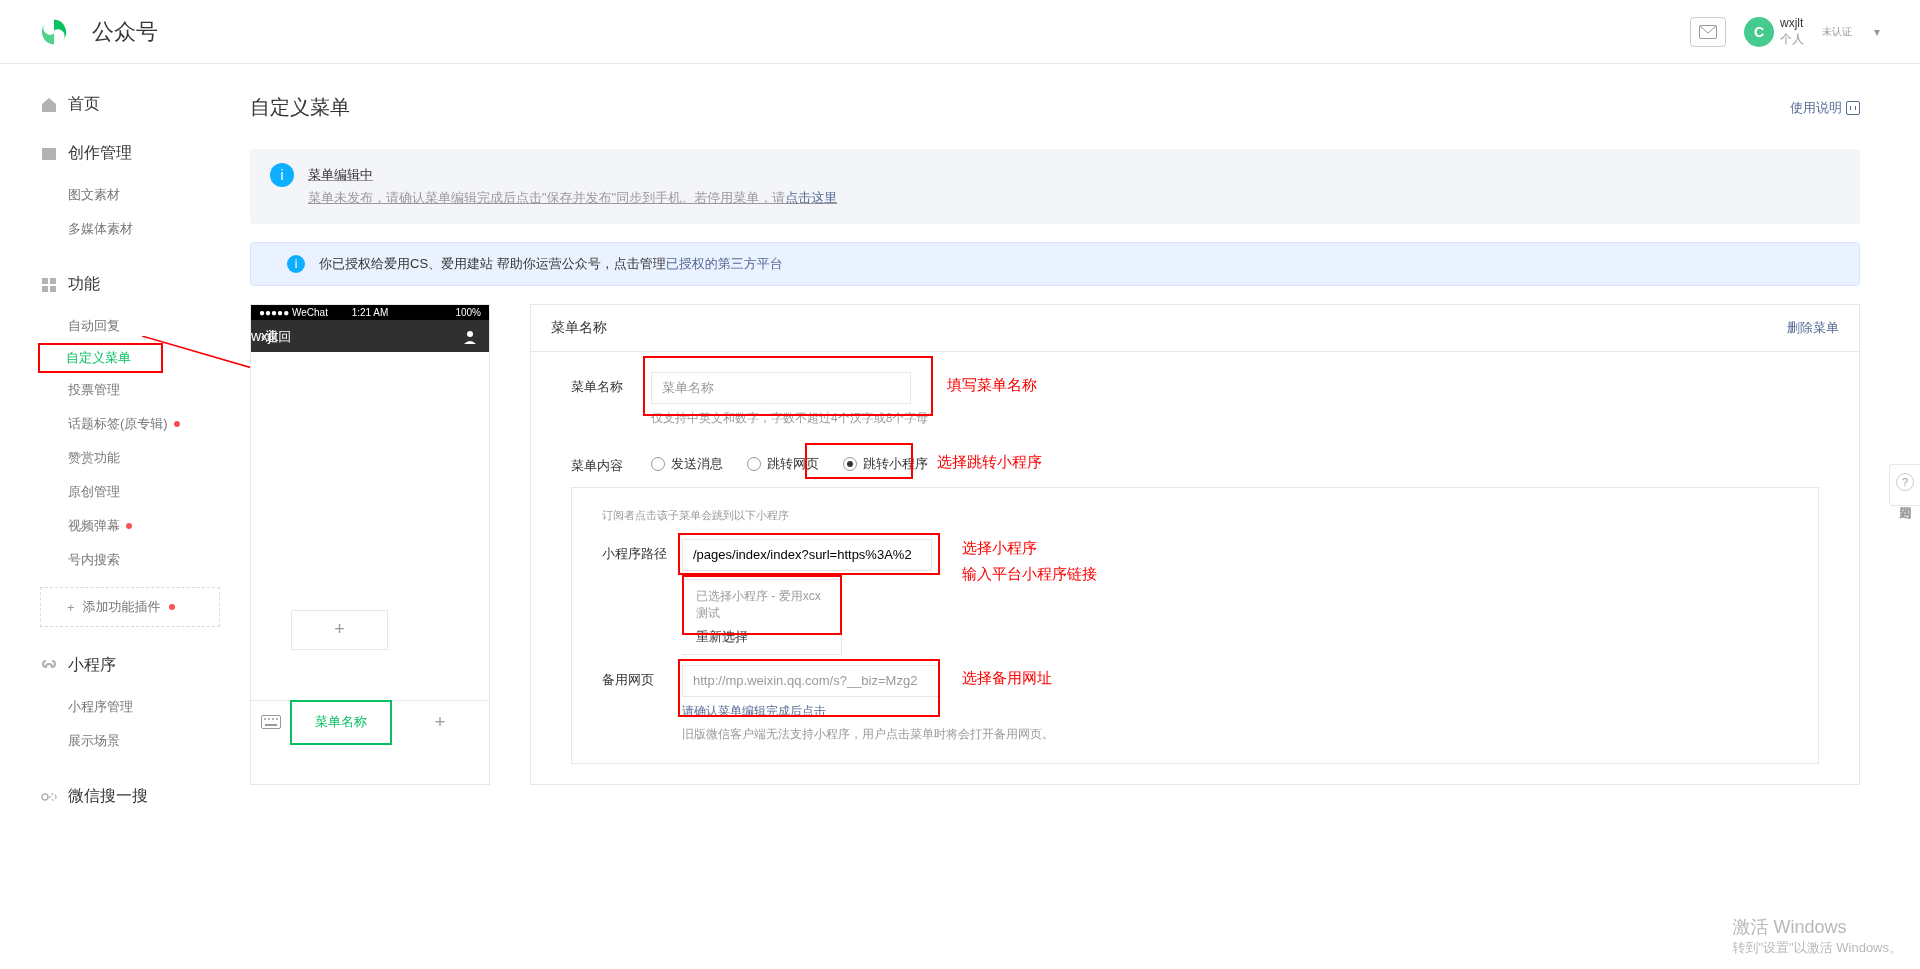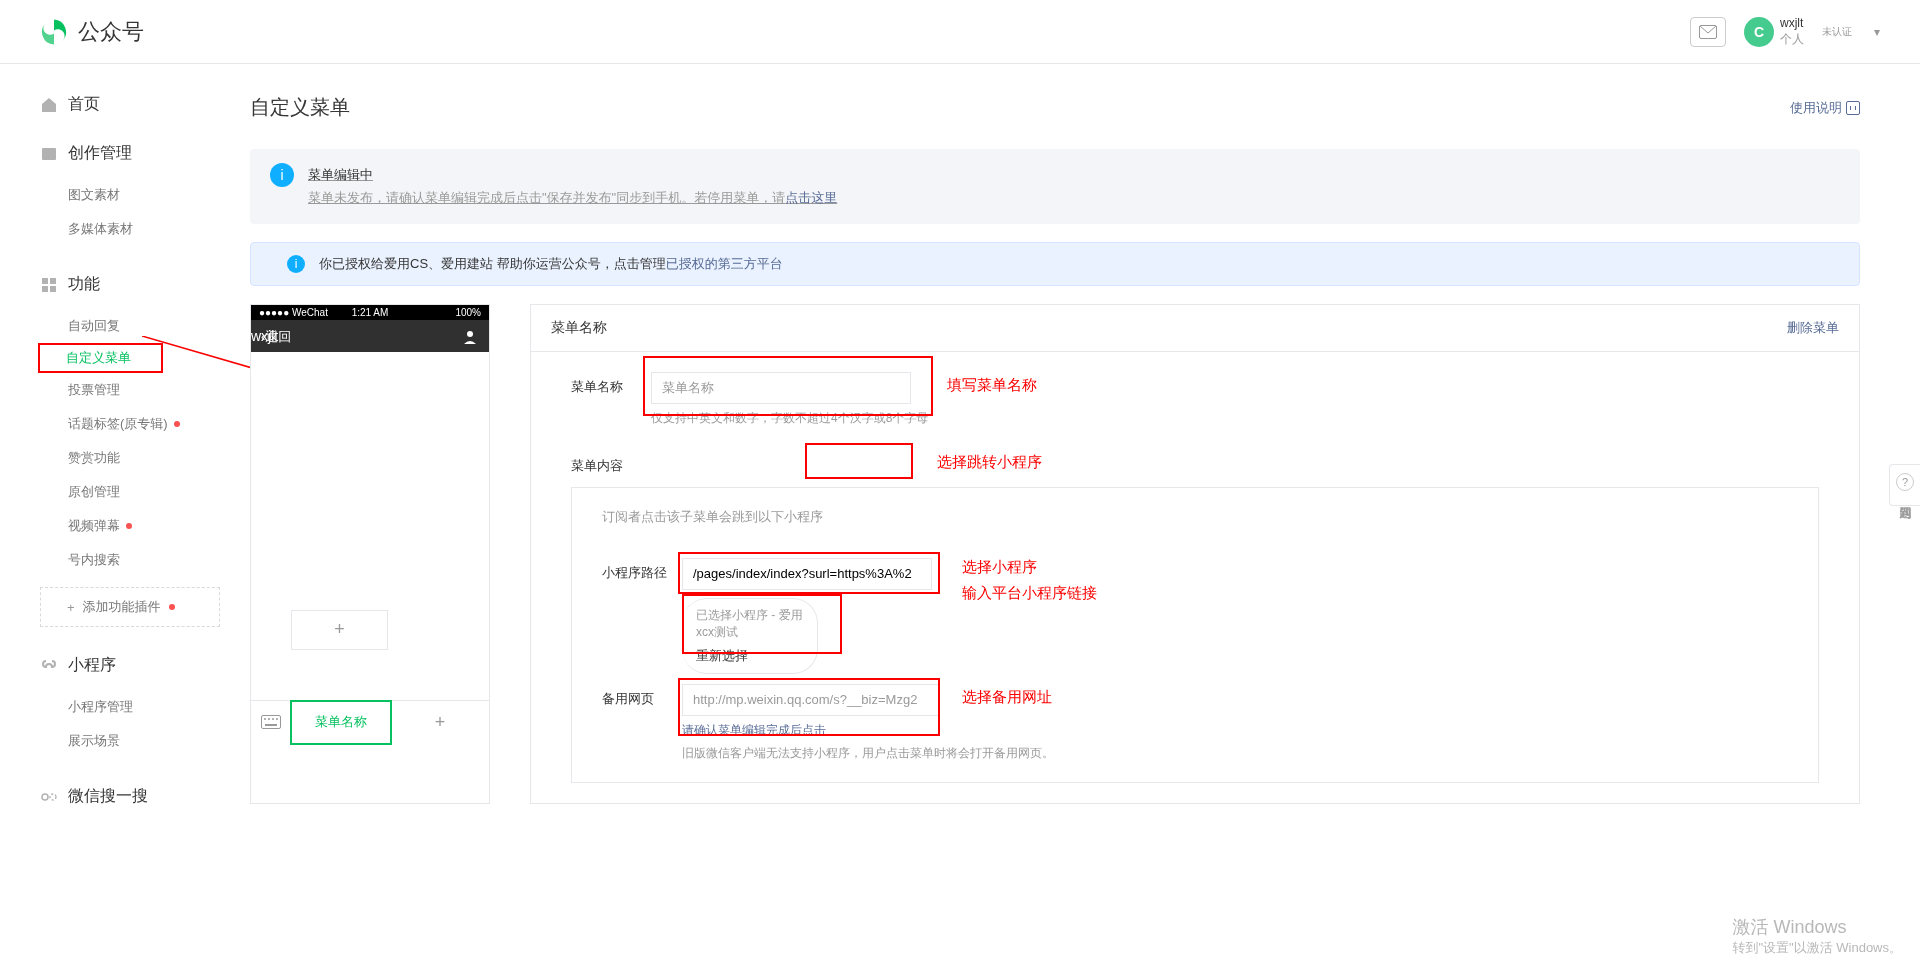--- a/index.html
+++ b/index.html
@@ -1,20 +1,20 @@
 <!DOCTYPE html>
 <html><head>
 <meta charset="utf-8">
 <style>
 * { box-sizing: border-box; margin: 0; padding: 0; }
 body { font-family: -apple-system, "Helvetica Neue", "PingFang SC", "Microsoft YaHei", sans-serif; background: #fff; color: #353535; font-size: 14px; }
 
 
 .header { height: 64px; display: flex; align-items: center; padding: 0 40px; border-bottom: 1px solid #e7e7eb; }
-.logo { display: flex; align-items: center; gap: 10px; }
+.logo { display: flex; align-items: center; gap: 24px; }
 .logo-icon { width: 28px; height: 28px; }
 .logo-text { font-size: 22px; color: #353535; }
 .header-right { margin-left: auto; display: flex; align-items: center; gap: 18px; }
 .mail-icon { width: 36px; height: 30px; border: 1px solid #ccc; border-radius: 4px; display: flex; align-items: center; justify-content: center; cursor: pointer; }
 .avatar { width: 30px; height: 30px; border-radius: 50%; background: #46cb8f; display: flex; align-items: center; justify-content: center; color: #fff; font-weight: bold; }
 .user-block { display: flex; align-items: center; gap: 6px; }
 .user-info { display: flex; flex-direction: column; font-size: 12px; line-height: 1.3; }
 .user-info .name { color: #353535; }
 .user-info .role { color: #9a9a9a; }
 .verify-status { color: #9a9a9a; font-size: 10px; }
@@ -82,22 +82,22 @@
 .form-label { width: 80px; font-size: 13px; color: #353535; padding-top: 6px; flex-shrink: 0; }
 .form-content { flex: 1; }
 .text-input { width: 260px; height: 32px; border: 1px solid #e7e7eb; padding: 0 10px; font-size: 13px; outline: none; }
 .text-input::placeholder { color: #9a9a9a; }
 .help-text { font-size: 12px; color: #9a9a9a; margin-top: 6px; }
 .radio-group { display: flex; gap: 24px; align-items: center; padding-top: 4px; }
 .radio-item { display: flex; align-items: center; gap: 6px; font-size: 13px; cursor: pointer; }
 .radio { width: 14px; height: 14px; border: 1px solid #999; border-radius: 50%; display: inline-flex; align-items: center; justify-content: center; }
 .radio.checked::after { content: ''; width: 6px; height: 6px; background: #353535; border-radius: 50%; }
 .sub-panel { border: 1px solid #e7e7eb; padding: 20px 30px; margin-top: 8px; }
-.sub-panel .desc { font-size: 13px; color: #9a9a9a; margin-bottom: 32px; }
-.selected-box { border-top: 1px solid #e7e7eb; border-right: 1px solid #e7e7eb; border-bottom: 1px solid #e7e7eb; padding: 8px 14px; margin-top: 8px; width: 136px; border-radius: 25px; }
+.sub-panel .desc { font-size: 11px; color: #9a9a9a; margin-bottom: 16px; }
+.selected-box { border-top: 1px solid #e7e7eb; border-right: 1px solid #e7e7eb; border-bottom: 1px solid #e7e7eb; padding: 8px 14px; margin-top: 8px; width: 160px; }
 .selected-box .sel-title { font-size: 12px; color: #9a9a9a; margin-bottom: 6px; }
 .selected-box .reselect { font-size: 13px; color: #353535; cursor: pointer; }
 .link-text { color: #576b95; font-size: 12px; cursor: pointer; margin-top: 6px; display: inline-block; }
 
 
 .annot-box { border: 2px solid #fa0000; position: absolute; pointer-events: none; }
 .annot-text { position: absolute; color: #fa0000; font-size: 15px; pointer-events: none; }
 
 
 .red-arrow { position: absolute; }
@@ -346,20 +346,36 @@
             <div class="form-content">
               <input class="text-input" placeholder="菜单名称" style="">
               <div class="help-text">仅支持中英文和数字，字数不超过4个汉字或8个字母</div>
             </div>
             <div class="annot-box" style="left:72px;top:-16px;width:290px;height:60px;"></div>
             <div class="annot-text" style="left:376px;top:4px;">填写菜单名称</div>
           </div>
 
           <div class="form-row" style="position:relative;margin-bottom:12px;">
             <div class="form-label">菜单内容</div>
+            <div class="form-content">
+              <div class="radio-group">
+                <label class="radio-item">
+                    <span class="radio"></span>
+                    <span>发送消息</span>
+                  </label>
+                <label class="radio-item">
+                    <span class="radio"></span>
+                    <span>跳转网页</span>
+                  </label>
+                <label class="radio-item">
+                    <span class="radio checked"></span>
+                    <span>跳转小程序</span>
+                  </label>
+              </div>
+            </div>
             <div class="annot-box" style="left:234px;top:-8px;width:108px;height:36px;"></div>
             <div class="annot-text" style="left:366px;top:2px;">选择跳转小程序</div>
           </div>
 
           <div class="sub-panel">
             <div class="desc">订阅者点击该子菜单会跳到以下小程序</div>
 
             <div class="form-row" style="position:relative;margin-bottom:10px;">
               <div class="form-label">小程序路径</div>
               <div class="form-content">

